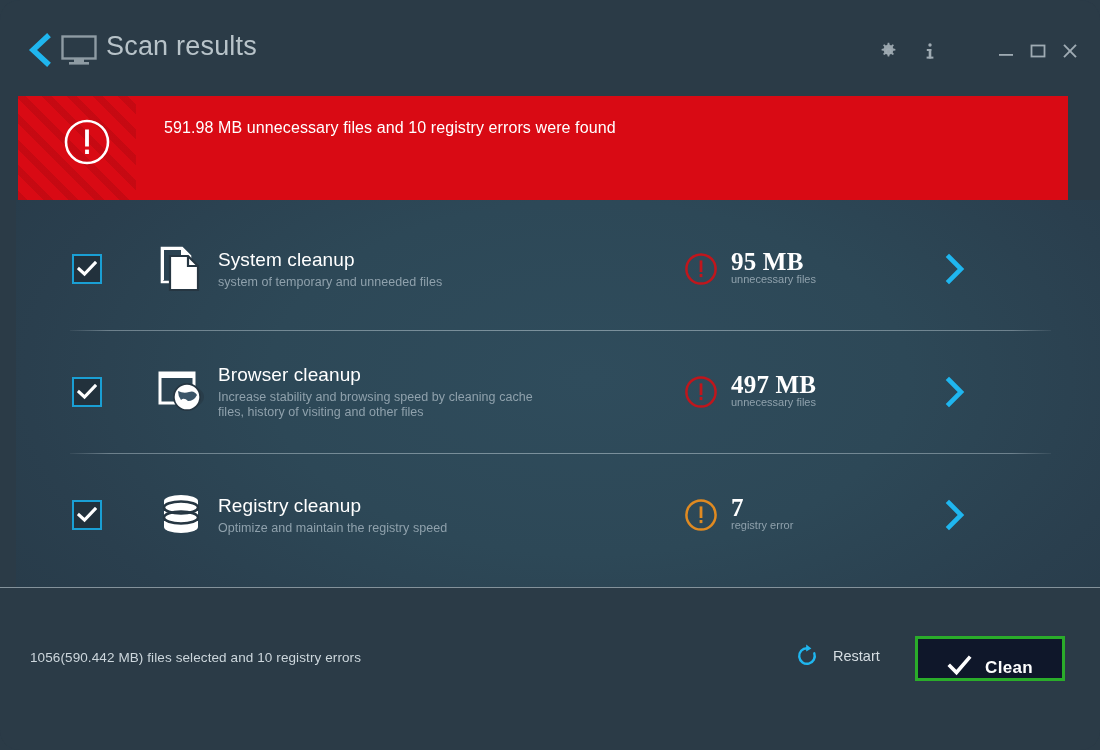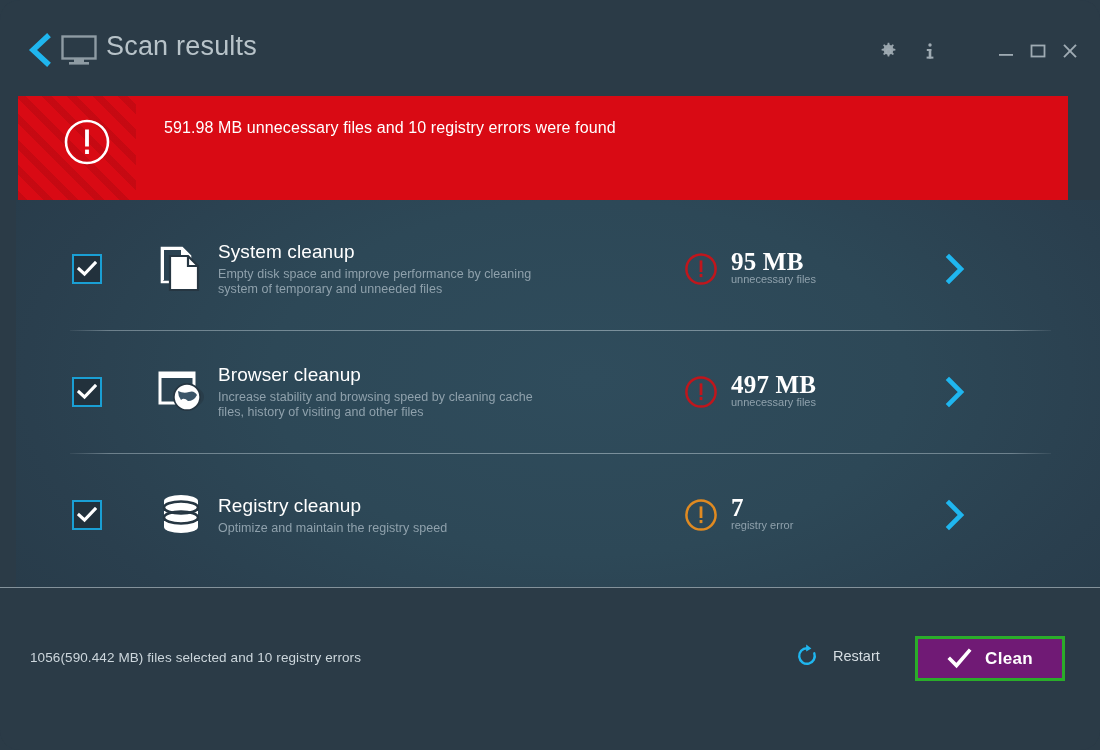--- a/index.html
+++ b/index.html
@@ -289,23 +289,23 @@
     color: #d5dde2;
     white-space: nowrap;
   }
   .clean-btn {
     position: absolute;
     left: 915px;
     top: 636px;
     width: 150px;
     height: 45px;
     border: 3px solid #2aac2a;
-    background: #701a75;
-    display: flex;
-    align-items: center;
+    background: #0f172a;
+    display: flex;
+    align-items: flex-end;
     justify-content: center;
     cursor: pointer;
   }
   .clean-check { width: 25px; height: 25px; margin-right: 13px; }
   .clean-label {
     font-size: 17px;
     color: #ffffff;
     font-weight: bold;
     letter-spacing: 0.3px;
   }
@@ -393,21 +393,20 @@
           <path d="M6 4 h20 l8 8 v2 h-2 V13 h-7 V6 H8 v30 H6 Z" fill="#ffffff"></path>
           <path d="M6 4 h20 l8 8 v26 H6 Z" fill="none" stroke="#ffffff" stroke-width="2.6"></path>
           <path d="M14 12 h18 l10 10 v24 H14 Z" fill="#ffffff" stroke="#263642" stroke-width="2.2"></path>
           <path d="M32 12 v10 h10" fill="none" stroke="#263642" stroke-width="2.2"></path>
         </svg>
       </div>
 
       <div class="row-text">
         <div class="row-title">System cleanup</div>
         <div class="row-desc">
-          <div>Empty disk space and improve performance by cleaning</div>
           <div>system of temporary and unneeded files</div>
         </div>
       </div>
 
       <div class="row-status">
         <div class="status-icon">
           <svg width="34" height="34" viewBox="0 0 34 34" aria-hidden="true">
             <circle cx="17" cy="17" r="14.6" fill="none" stroke="#c0161c" stroke-width="2.5"></circle>
             <rect x="15.6" y="8.4" width="2.8" height="11.6" fill="#c0161c"></rect>
             <rect x="15.6" y="22" width="2.8" height="3.1" fill="#c0161c"></rect>

